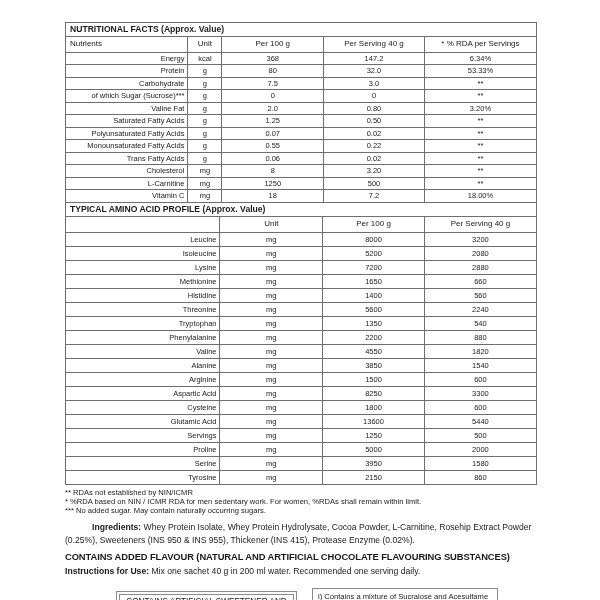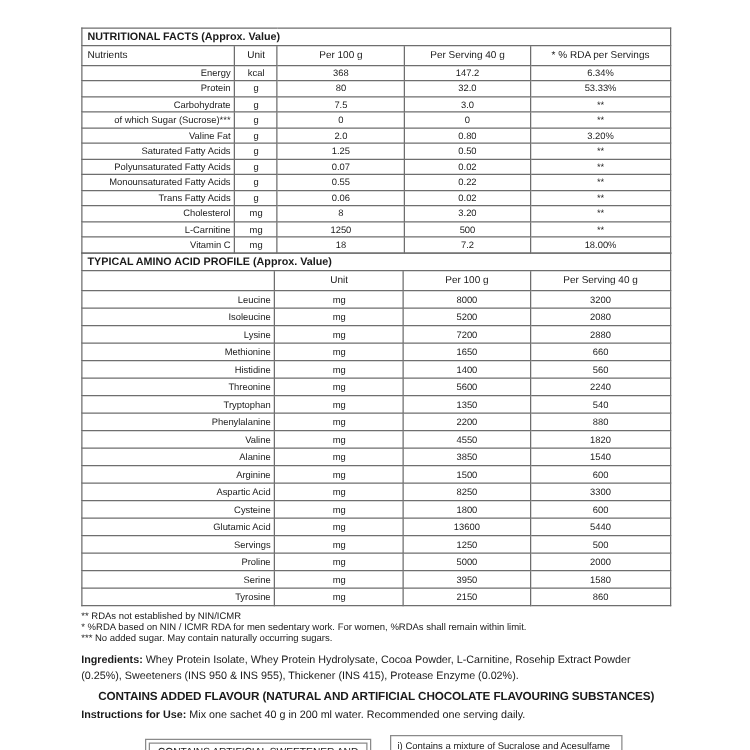--- a/index.html
+++ b/index.html
@@ -23,22 +23,22 @@
   .head-row th.first { text-align:left; padding-left:4px; }
   td.name { text-align:right; padding-left:4px; }
   td.name.indent { padding-left:9px; }
   .facts td { height:9.5px; }
   .amino td { height:11px; }
   .amino { margin-top:-1px;padding-left:36px; }
   table.amino, table.facts { display:table; }
 
   .footnotes { margin-top:3px; font-size:7.6px; line-height:1.22; }
   .ingredients { margin-top:6px; font-size:8.6px; line-height:1.45; }
-  .ingredients b { font-weight:bold; }
-  .flavour { margin-top:5px; font-weight:bold; font-size:9.4px; letter-spacing:-0.1px; white-space:nowrap;text-align:center; }
+  .ingredients b { font-weight:bold;margin-left:27px; }
+  .flavour { margin-top:5px; font-weight:bold; font-size:9.4px; letter-spacing:-0.1px; white-space:nowrap; }
   .instructions { margin-top:4px; font-size:8.6px; }
   .instructions b { font-weight:bold; }
 
   .boxes { display:flex; align-items:flex-start; margin-top:12px; }
   .sweetener-box-outer {
     margin-left:51px; width:181px; border:1px solid #8a8a8a; padding:2px;
     box-sizing:border-box; margin-top:3px;
   }
   .sweetener-box-inner {
     border:1px solid #8a8a8a; text-align:center; font-size:8.2px;

